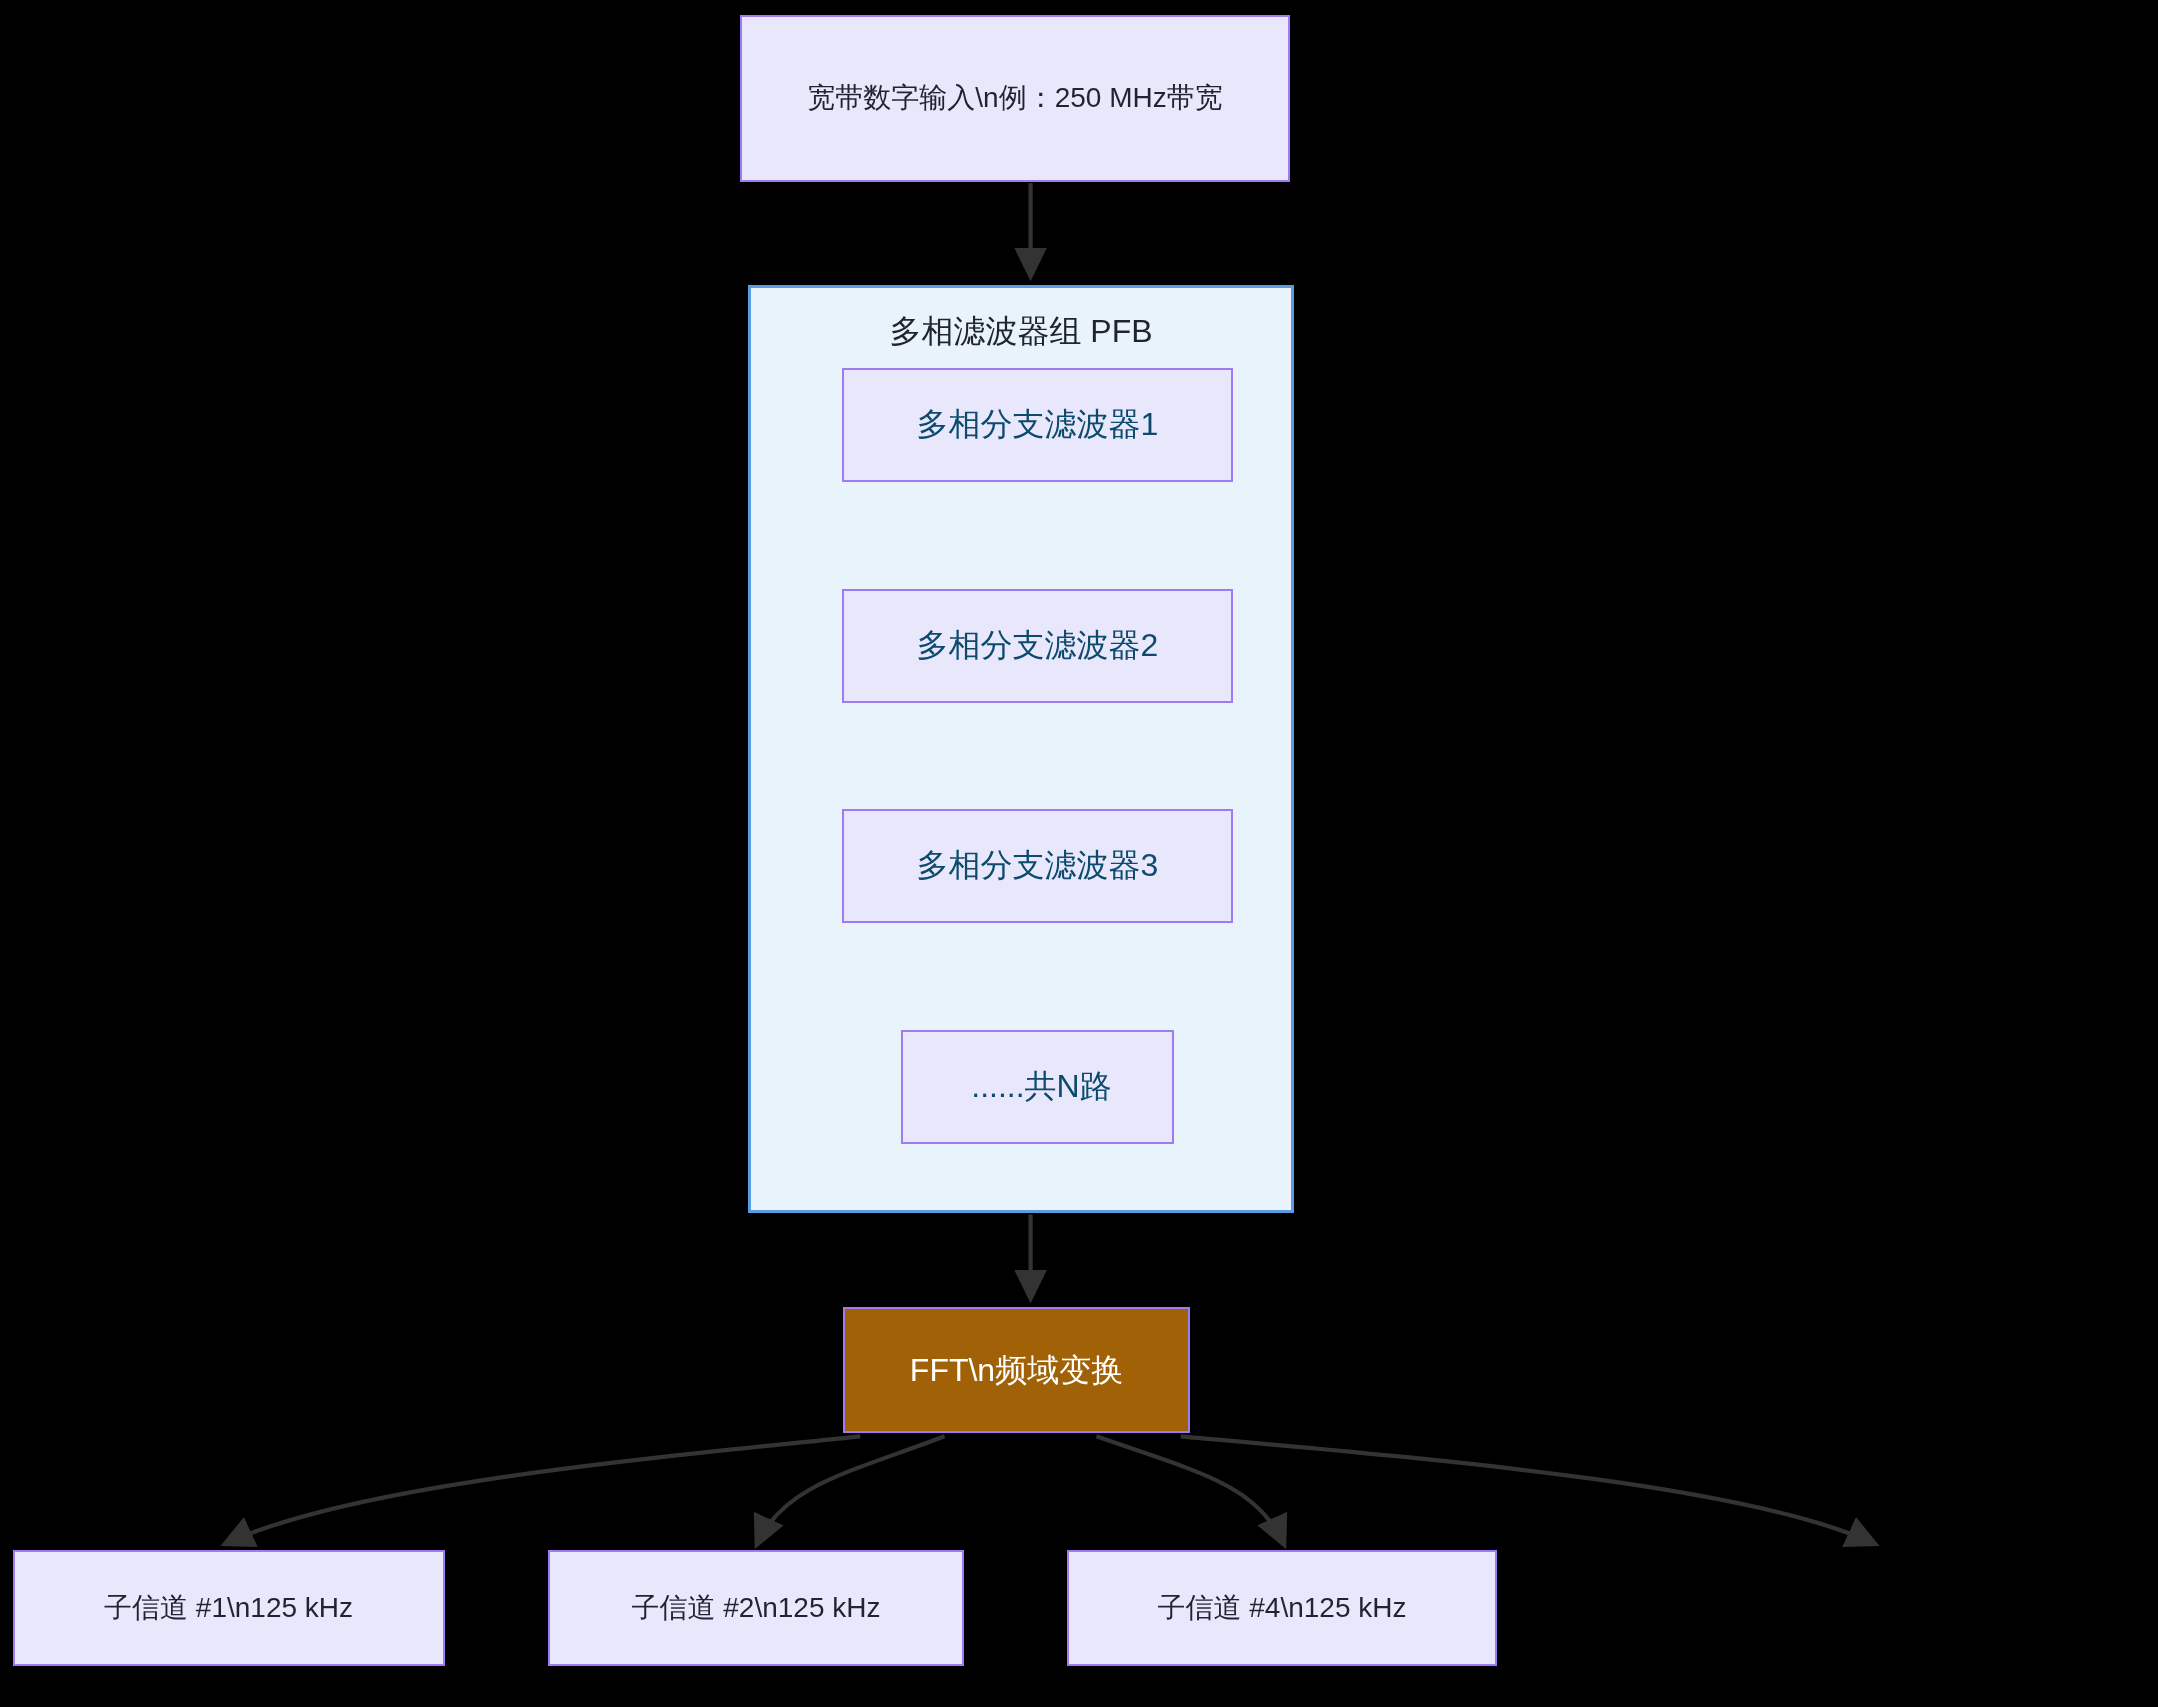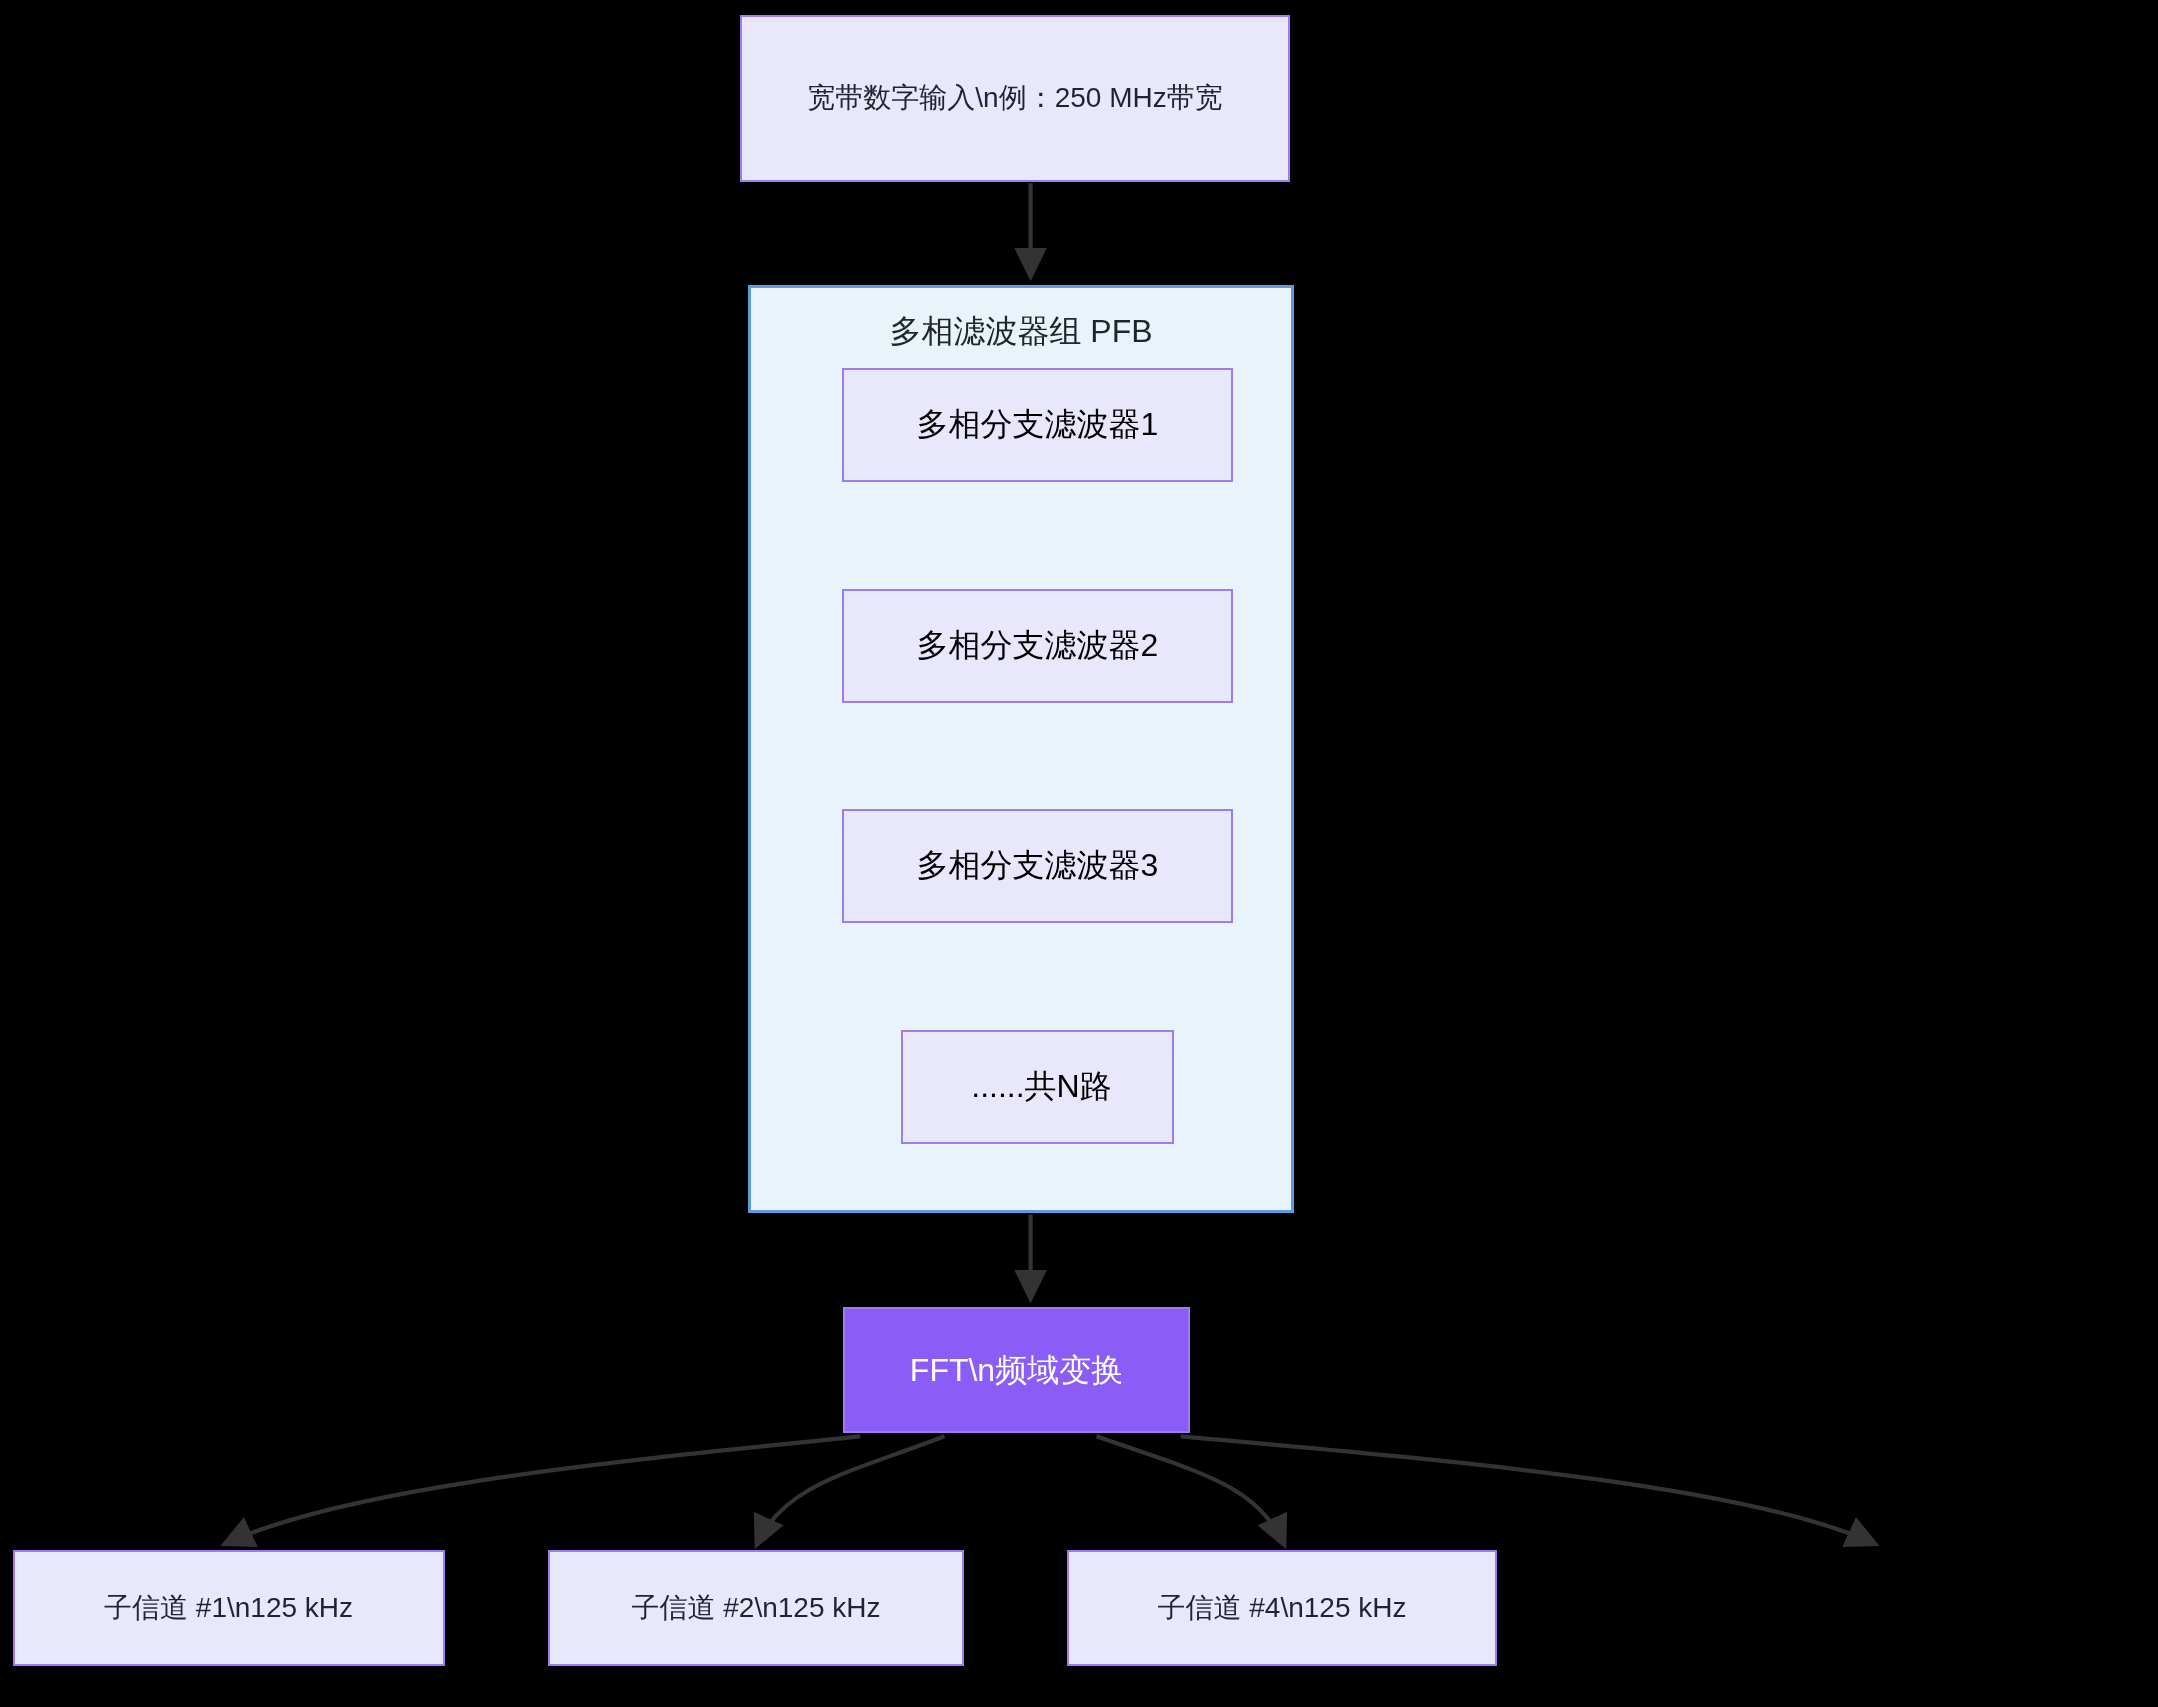--- a/index.html
+++ b/index.html
@@ -25,21 +25,21 @@
     line-height: 1.38;
     white-space: pre-line;
   }
   .node-purple {
     background: #e8e7fb;
     border: 2.5px solid #9e7bf0;
     color: #1f2430;
     font-size: 28px;
   }
   .node-blue {
-    background: #8b5cf6;
+    background: #a16207;
     border: 2.5px solid #9e7bf0;
     color: #ffffff;
     font-size: 32px;
   }
   .group-box {
     position: absolute;
     box-sizing: border-box;
     background: #e9f3fb;
     border: 3.4px solid #5b9bdf;
   }
@@ -55,21 +55,21 @@
   .sub-node {
     position: absolute;
     box-sizing: border-box;
     background: #e8e7fb;
     border: 2.5px solid #9e7bf0;
     display: flex;
     align-items: center;
     justify-content: center;
     text-align: center;
     font-size: 32px;
-    color: #000000;
+    color: #0c4a6e;
   }
   svg.edges {
     position: absolute;
     left: 0;
     top: 0;
     width: 2159px;
     height: 1708px;
     pointer-events: none;
   }
 </style>

